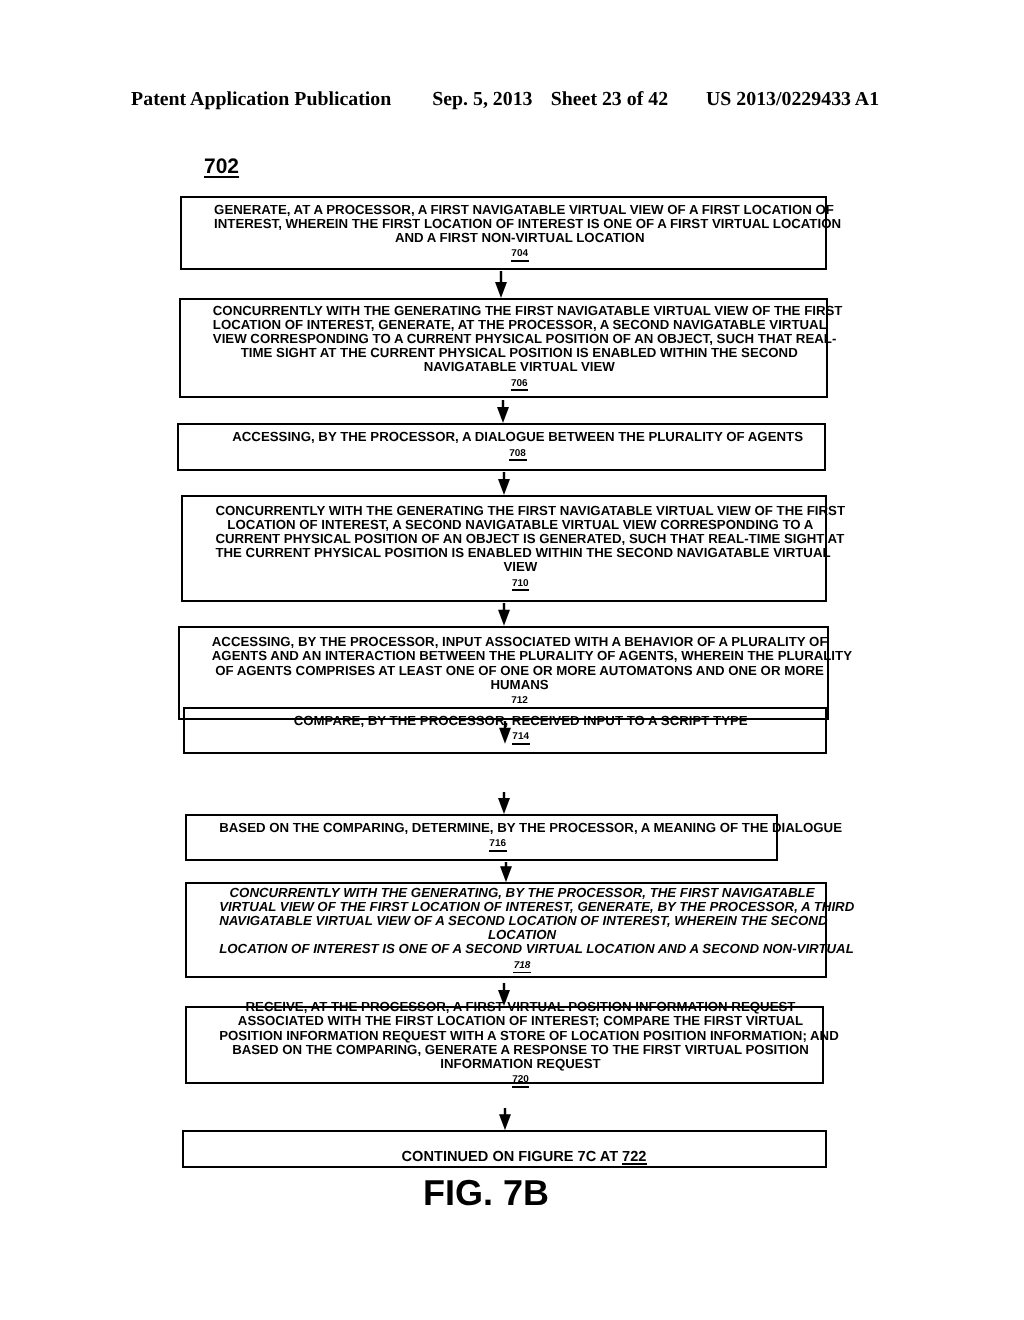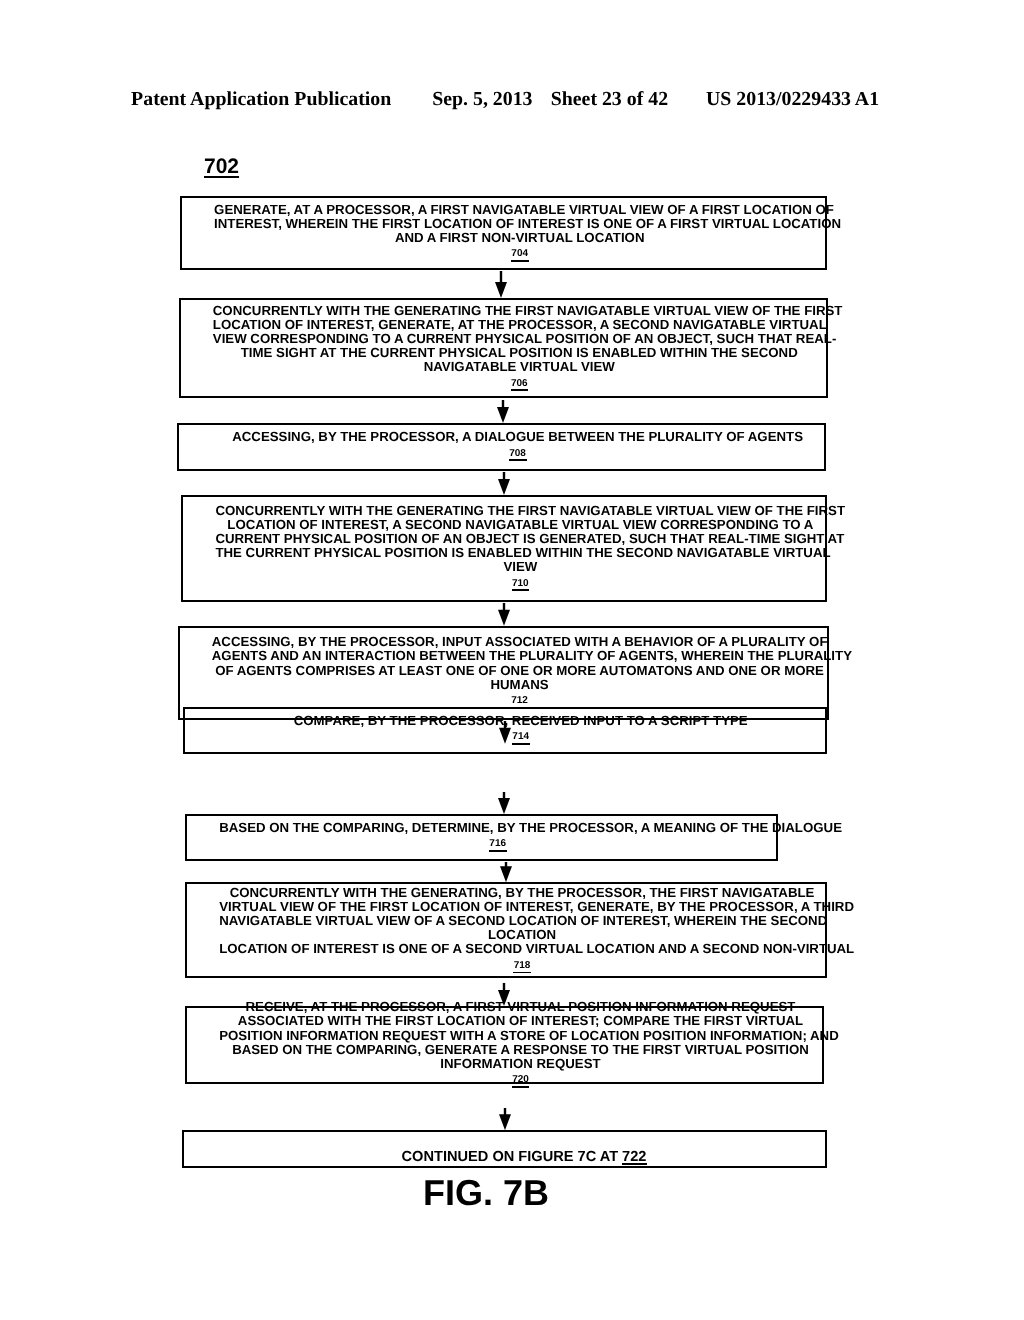--- a/index.html
+++ b/index.html
@@ -106,21 +106,21 @@
       </svg>
       <div class="box" style="left: 185.2px; top: 813.7px; width: 593px; height: 47.2px;">
         <div style="margin: auto 0px; text-align: center; width: 100%; position: relative; top: -1px;">
           <div class="ln">BASED ON THE COMPARING, DETERMINE, BY THE PROCESSOR, A MEANING OF THE DIALOGUE</div>
           <div class="refwrap"><div class="ref">716</div></div>
         </div>
       </div>
       <svg class="arrow" width="20" height="20.20000000000016" viewBox="0 0 20 20.20000000000016" style="left: 495.6px; top: 862.2px;">
         <path d="M8.8 0 H11.2 V4.200000000000159 H16 L10 20.20000000000016 L4 4.200000000000159 H8.8 Z" fill="#000"></path>
       </svg>
-      <div class="box" style="left: 185.2px; top: 882.2px; width: 641.7px; height: 96px;">
+      <div class="box" style="left: 185.2px; top: 882.2px; width: 641.7px; height: 96px; font-style: italic;">
         <div style="margin: auto 0px; text-align: center; width: 100%; position: relative; top: -1px;">
           <div class="ln">CONCURRENTLY WITH THE GENERATING, BY THE PROCESSOR, THE FIRST NAVIGATABLE</div>
           <div class="ln">VIRTUAL VIEW OF THE FIRST LOCATION OF INTEREST, GENERATE, BY THE PROCESSOR, A THIRD</div>
           <div class="ln">NAVIGATABLE VIRTUAL VIEW OF A SECOND LOCATION OF INTEREST, WHEREIN THE SECOND</div>
           <div class="ln">LOCATION</div>
           <div class="ln">LOCATION OF INTEREST IS ONE OF A SECOND VIRTUAL LOCATION AND A SECOND NON-VIRTUAL</div>
           <div class="refwrap"><div class="ref">718</div></div>
         </div>
       </div>
       <svg class="arrow" width="20" height="22.90000000000009" viewBox="0 0 20 22.90000000000009" style="left: 494.2px; top: 983.2px;">

